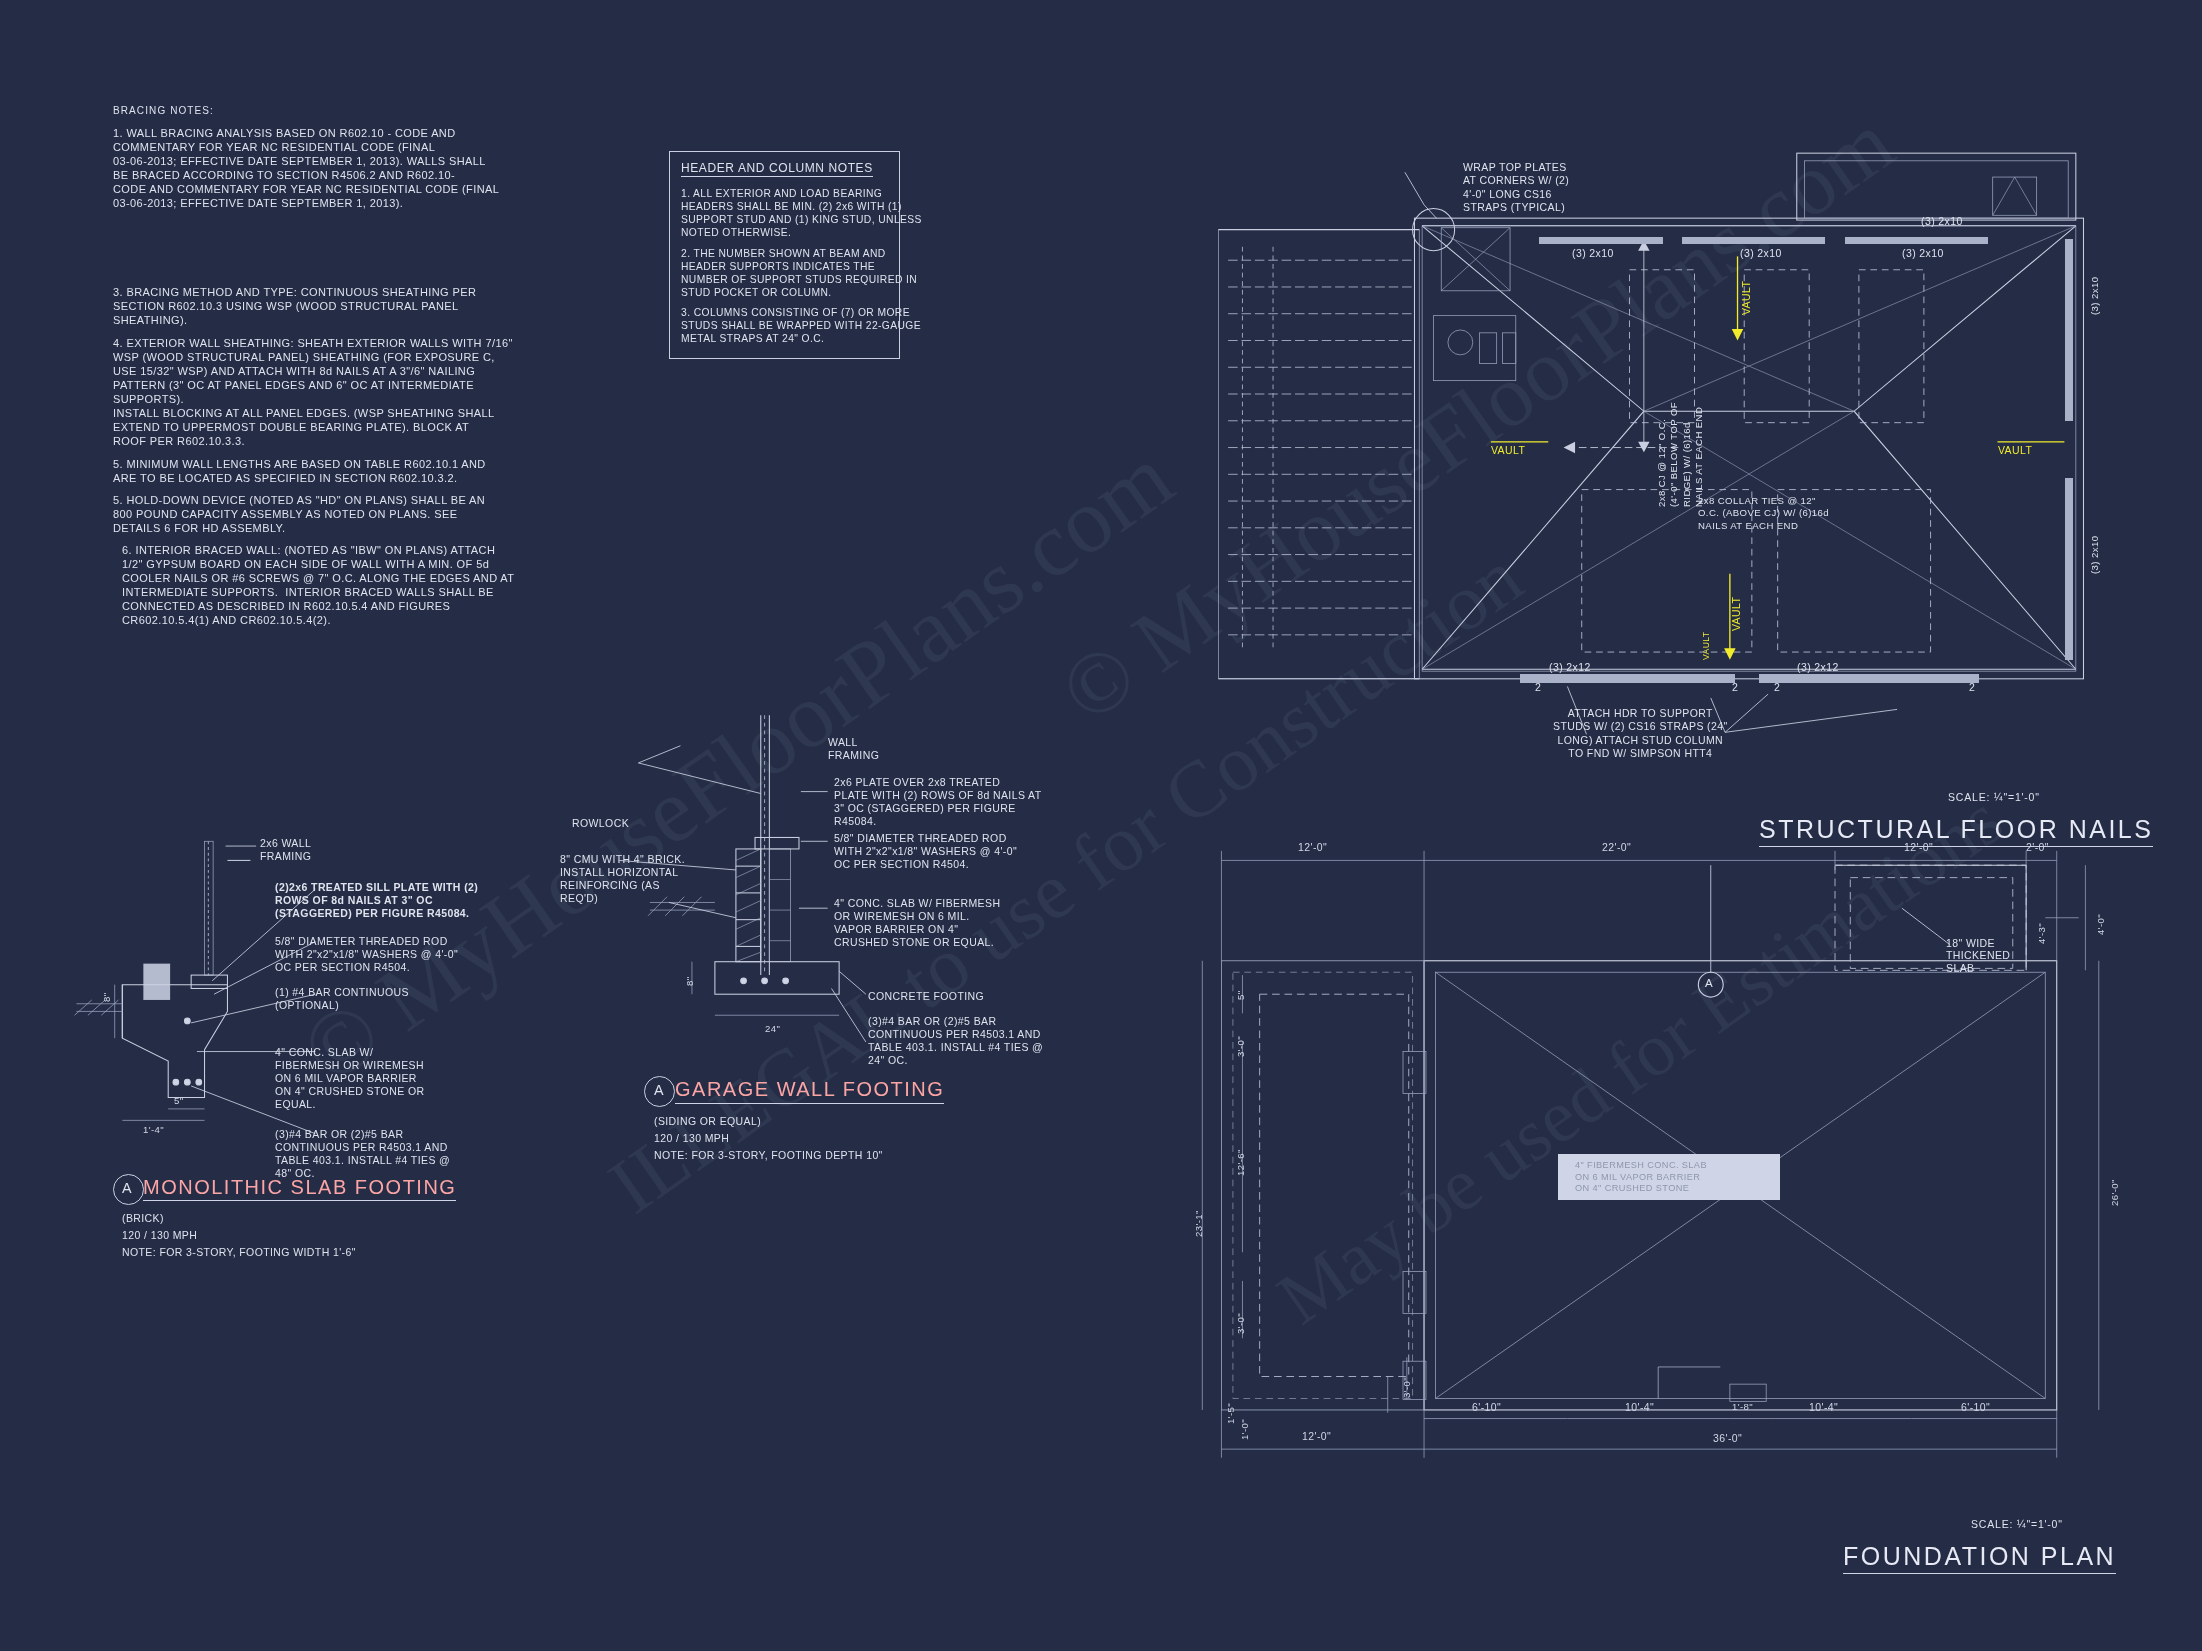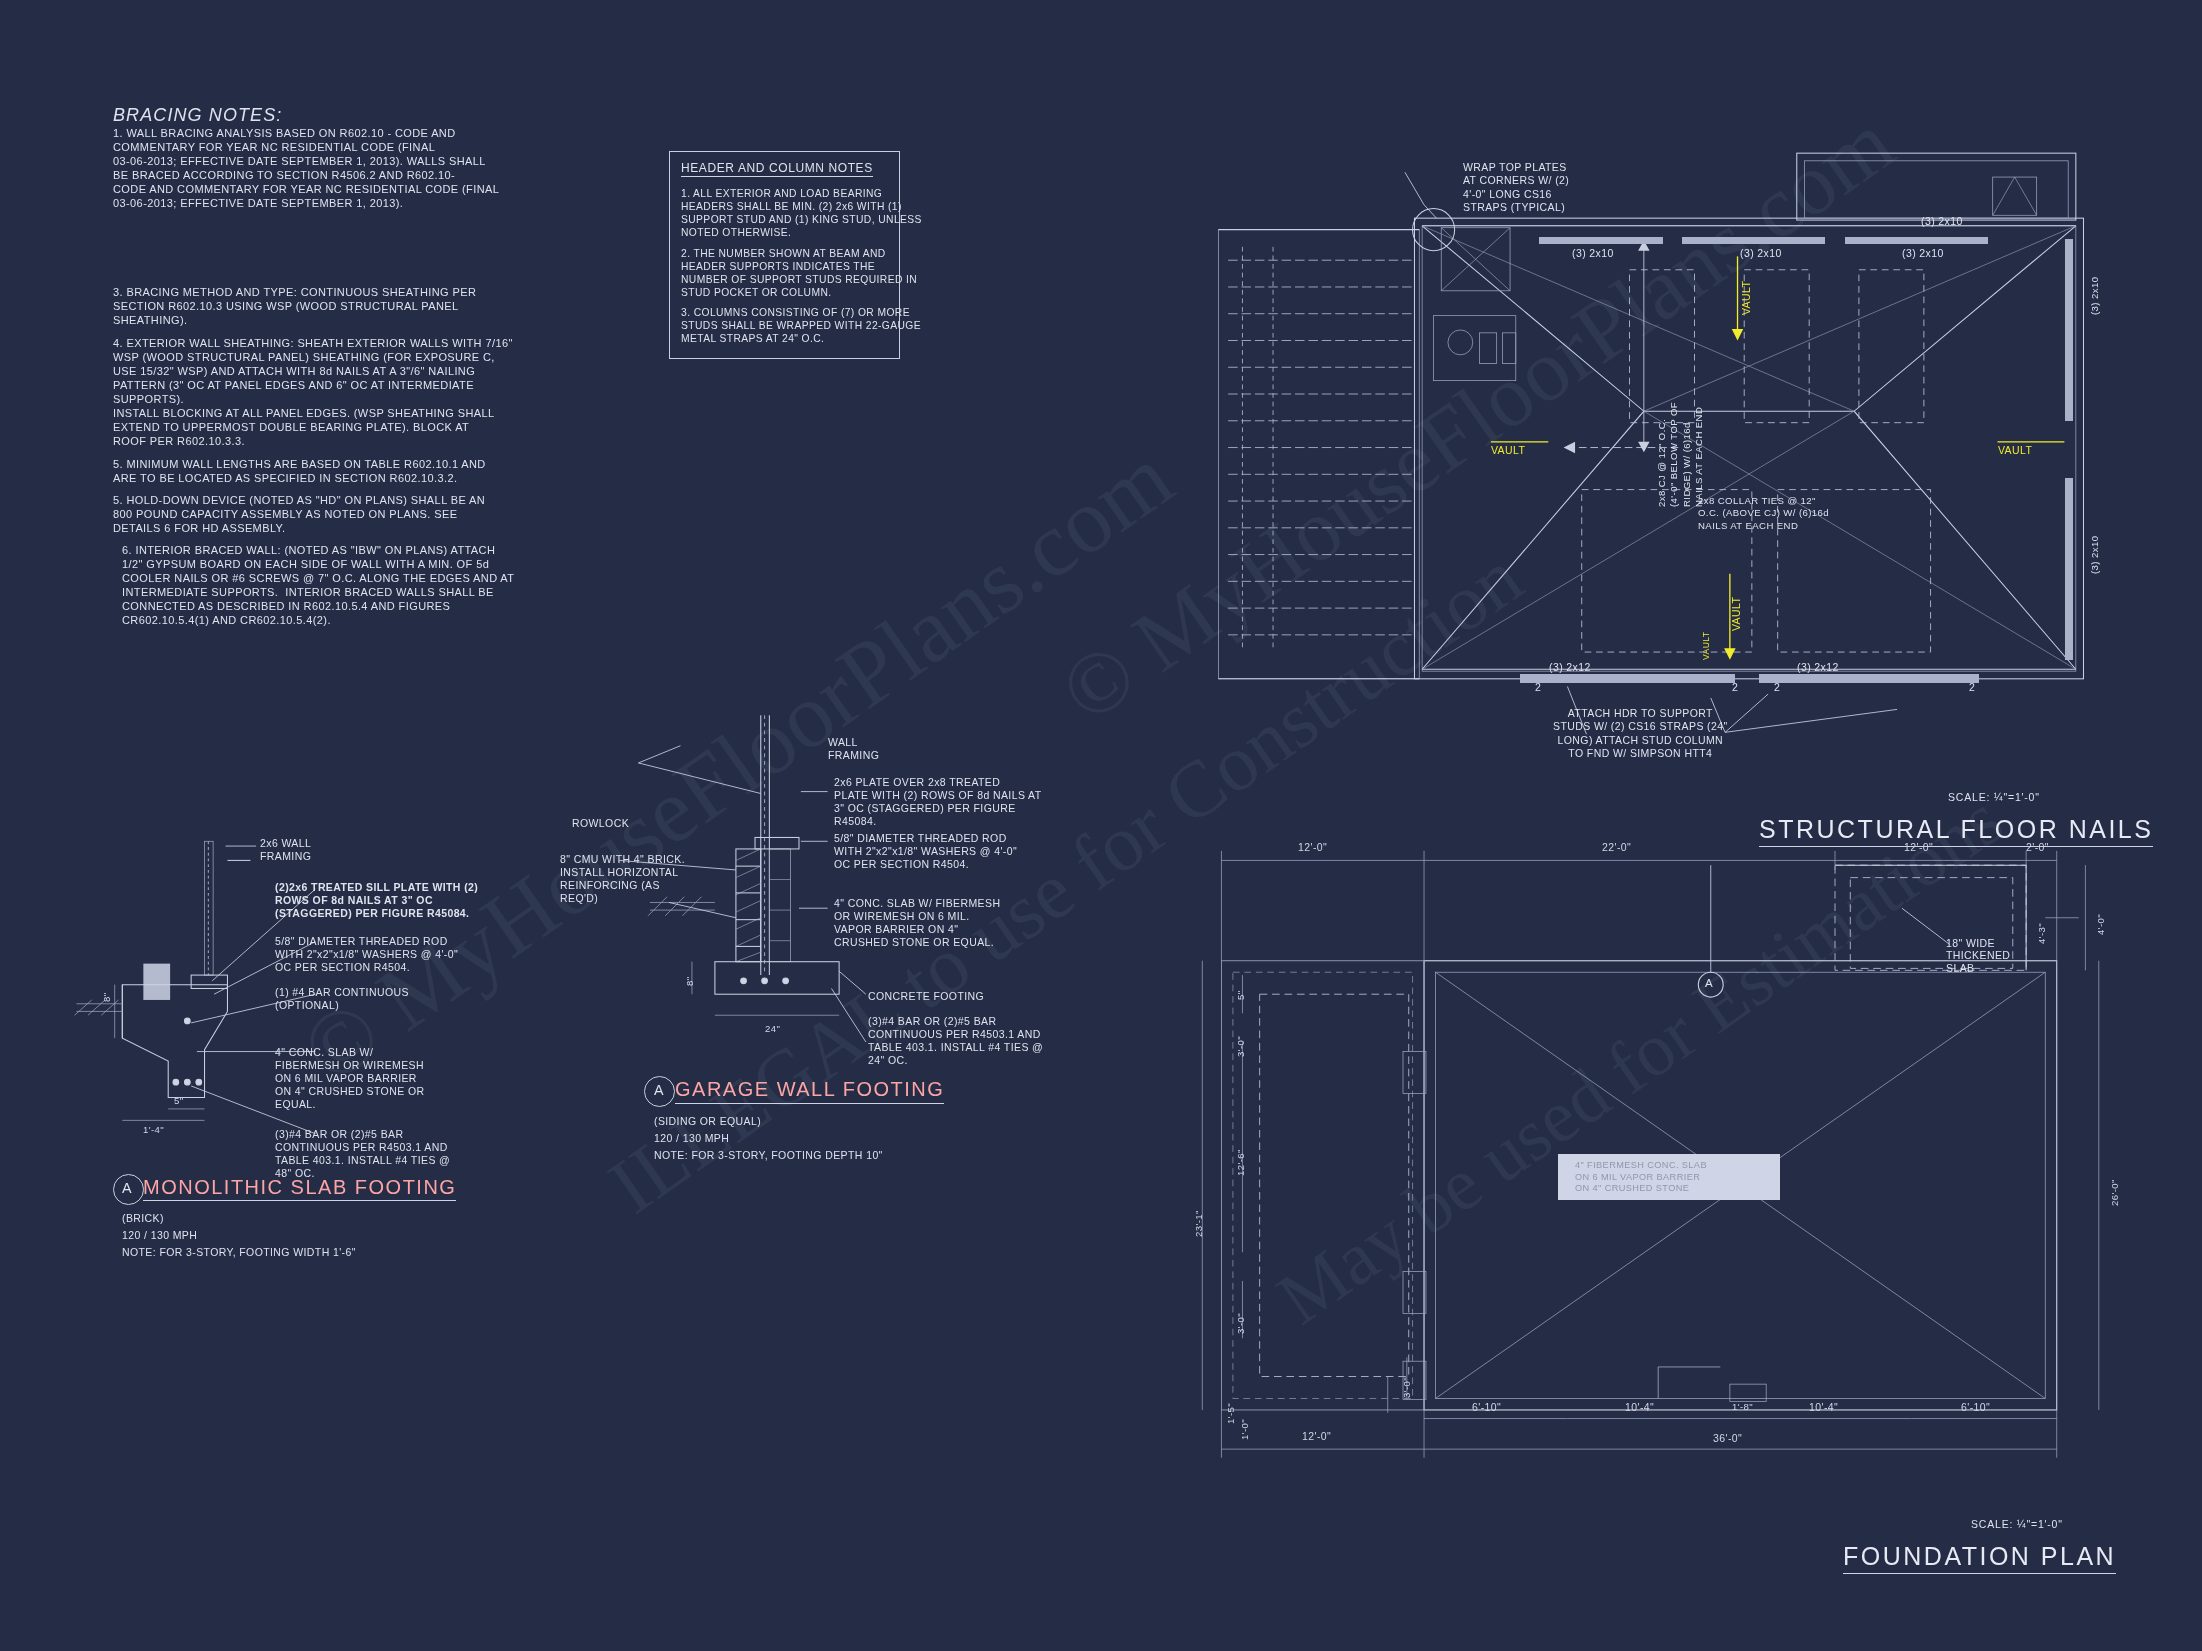--- a/index.html
+++ b/index.html
@@ -44,21 +44,21 @@
 </head>
 <body>
 
 <div id="sheet">
 
   <div class="wm wm1">© MyHouseFloorPlans.com</div>
   <div class="wm wm2">ILLEGAL to use for Construction</div>
   <div class="wm wm3">© MyHouseFloorPlans.com</div>
   <div class="wm wm4">May be used for Estimations</div>
 
-  <div class="txt ttl" style="left:113px;top:105px;font-size:18px;font-style:italic;">BRACING NOTES:</div>
+  <div class="txt ttl" style="left:113px;top:105px;font-size:10px;">BRACING NOTES:</div>
   <div class="txt note" style="left:113px;top:126px;">1. WALL BRACING ANALYSIS BASED ON R602.10 - CODE AND
 COMMENTARY FOR YEAR NC RESIDENTIAL CODE (FINAL
 03-06-2013; EFFECTIVE DATE SEPTEMBER 1, 2013). WALLS SHALL
 BE BRACED ACCORDING TO SECTION R4506.2 AND R602.10-
 CODE AND COMMENTARY FOR YEAR NC RESIDENTIAL CODE (FINAL
 03-06-2013; EFFECTIVE DATE SEPTEMBER 1, 2013).</div>
   <div class="txt note" style="left:113px;top:285px;">3. BRACING METHOD AND TYPE: CONTINUOUS SHEATHING PER
 SECTION R602.10.3 USING WSP (WOOD STRUCTURAL PANEL
 SHEATHING).</div>
   <div class="txt note" style="left:113px;top:336px;">4. EXTERIOR WALL SHEATHING: SHEATH EXTERIOR WALLS WITH 7/16"

